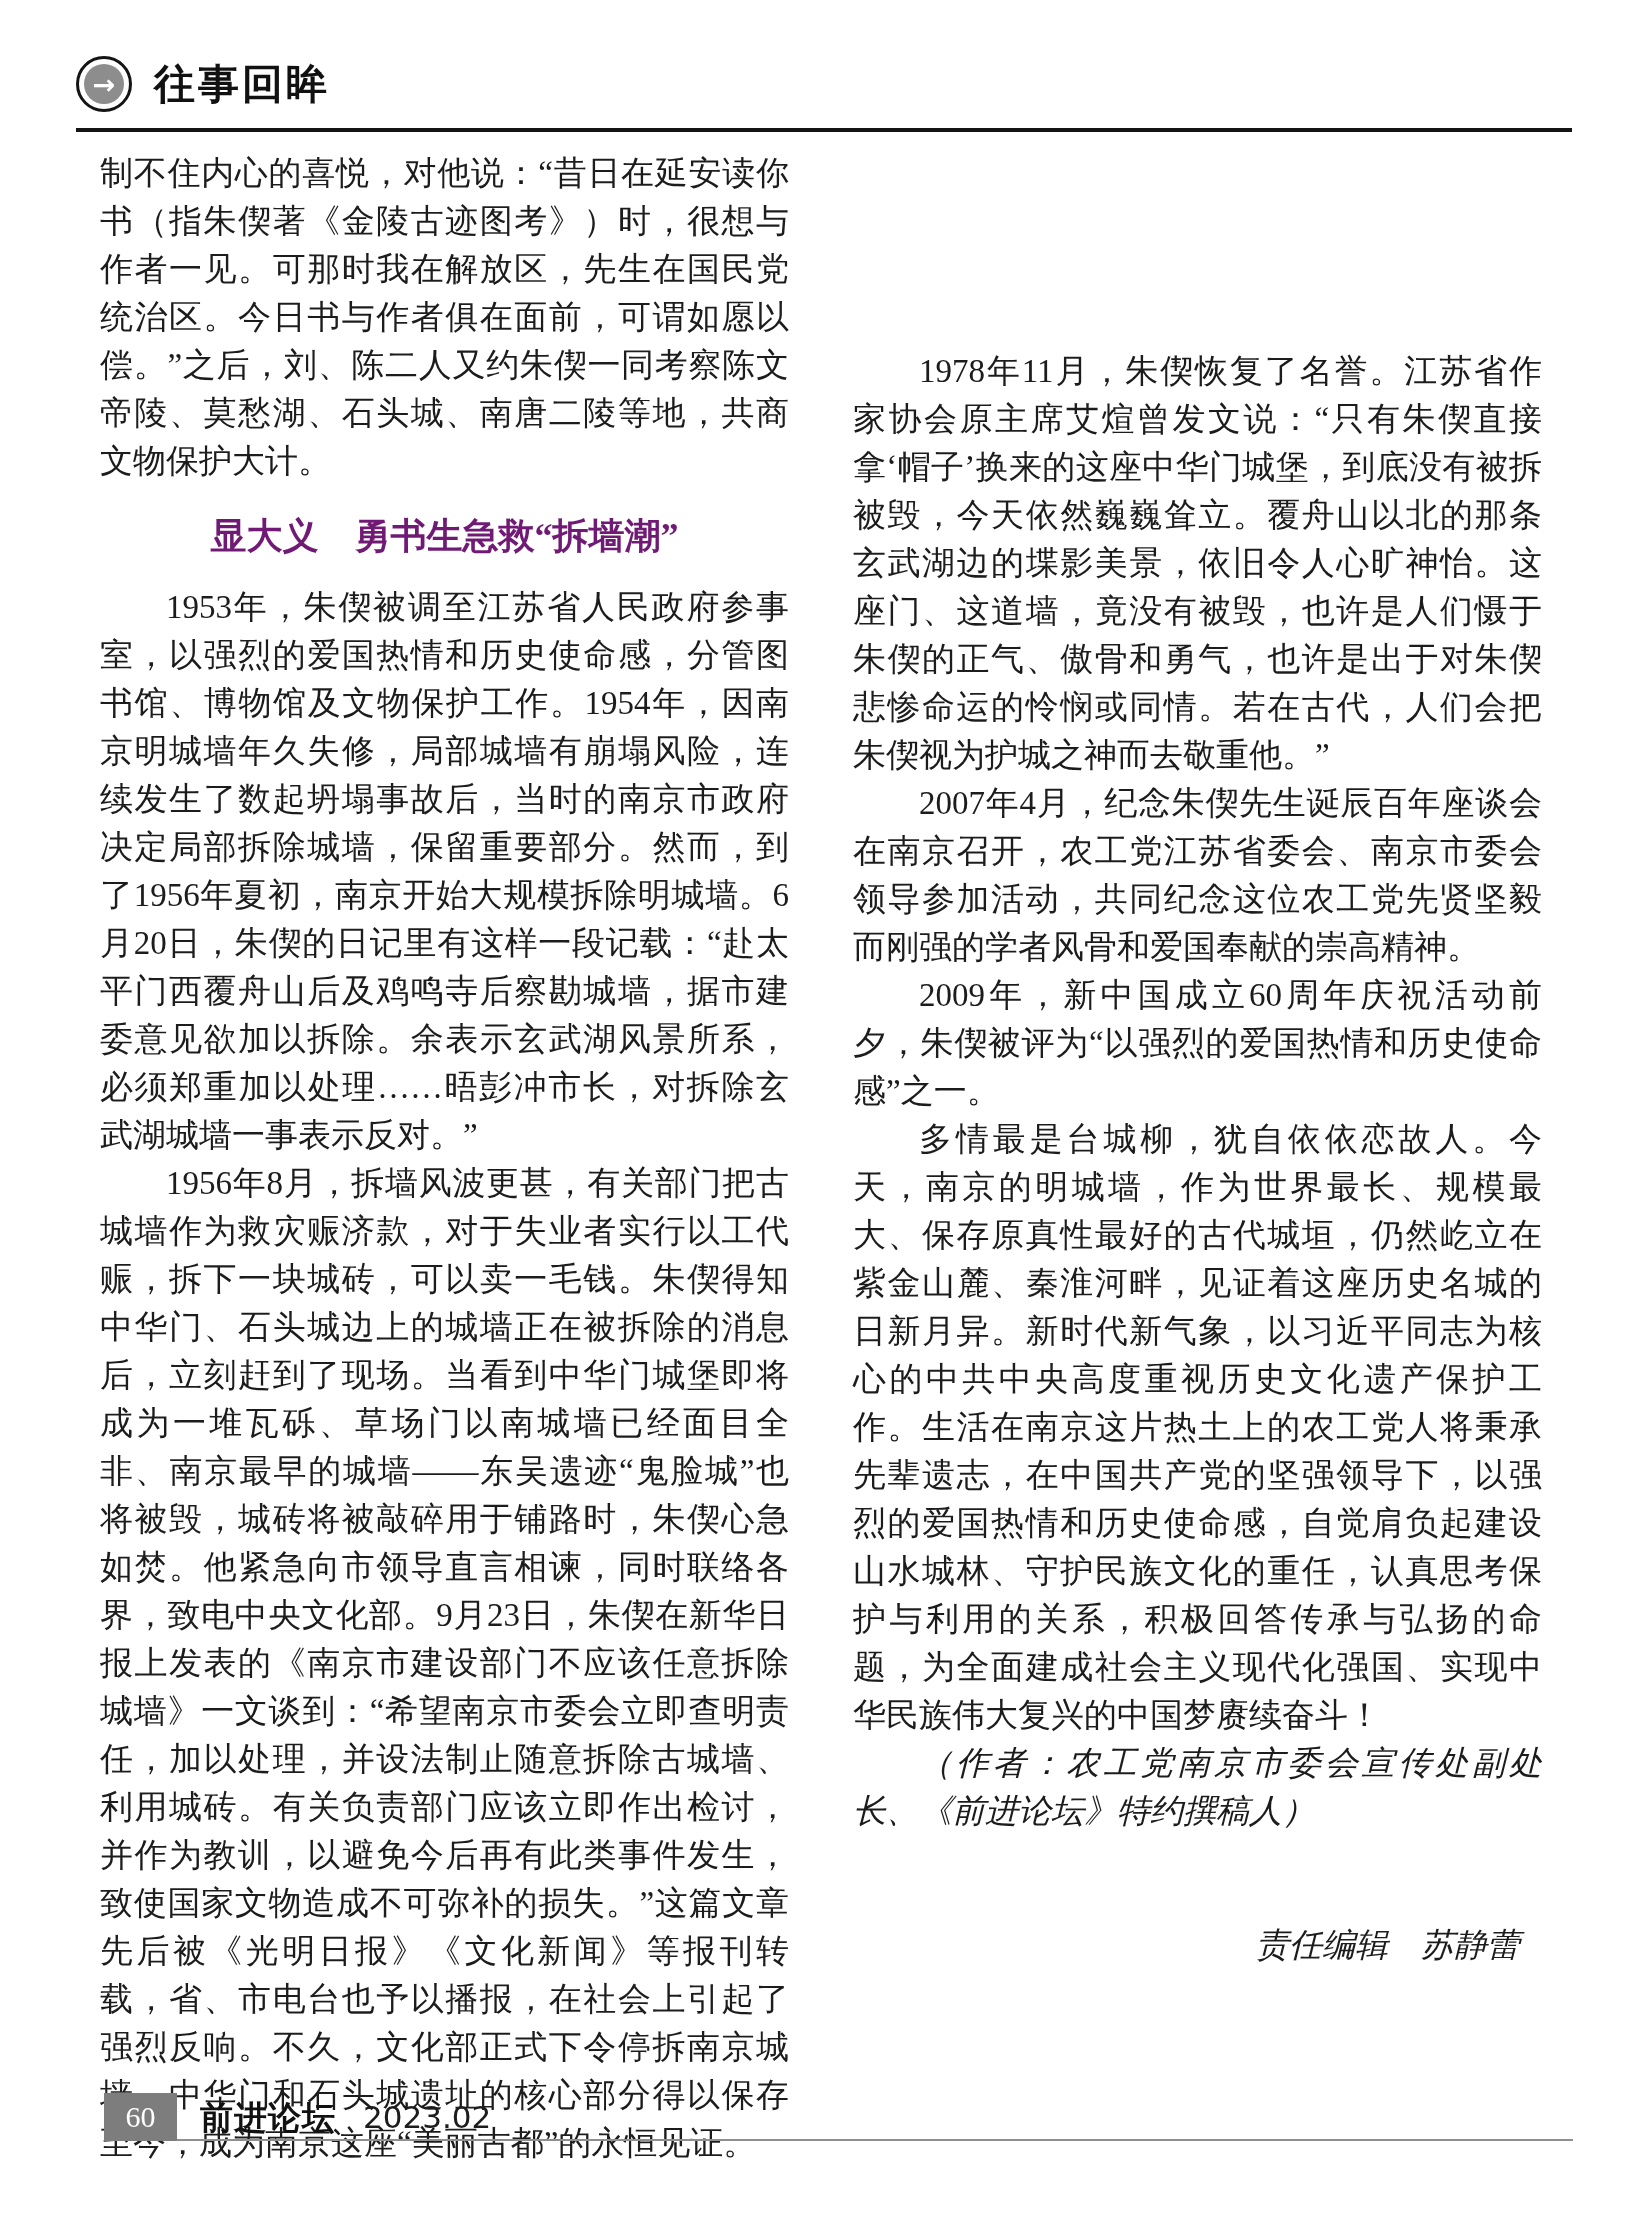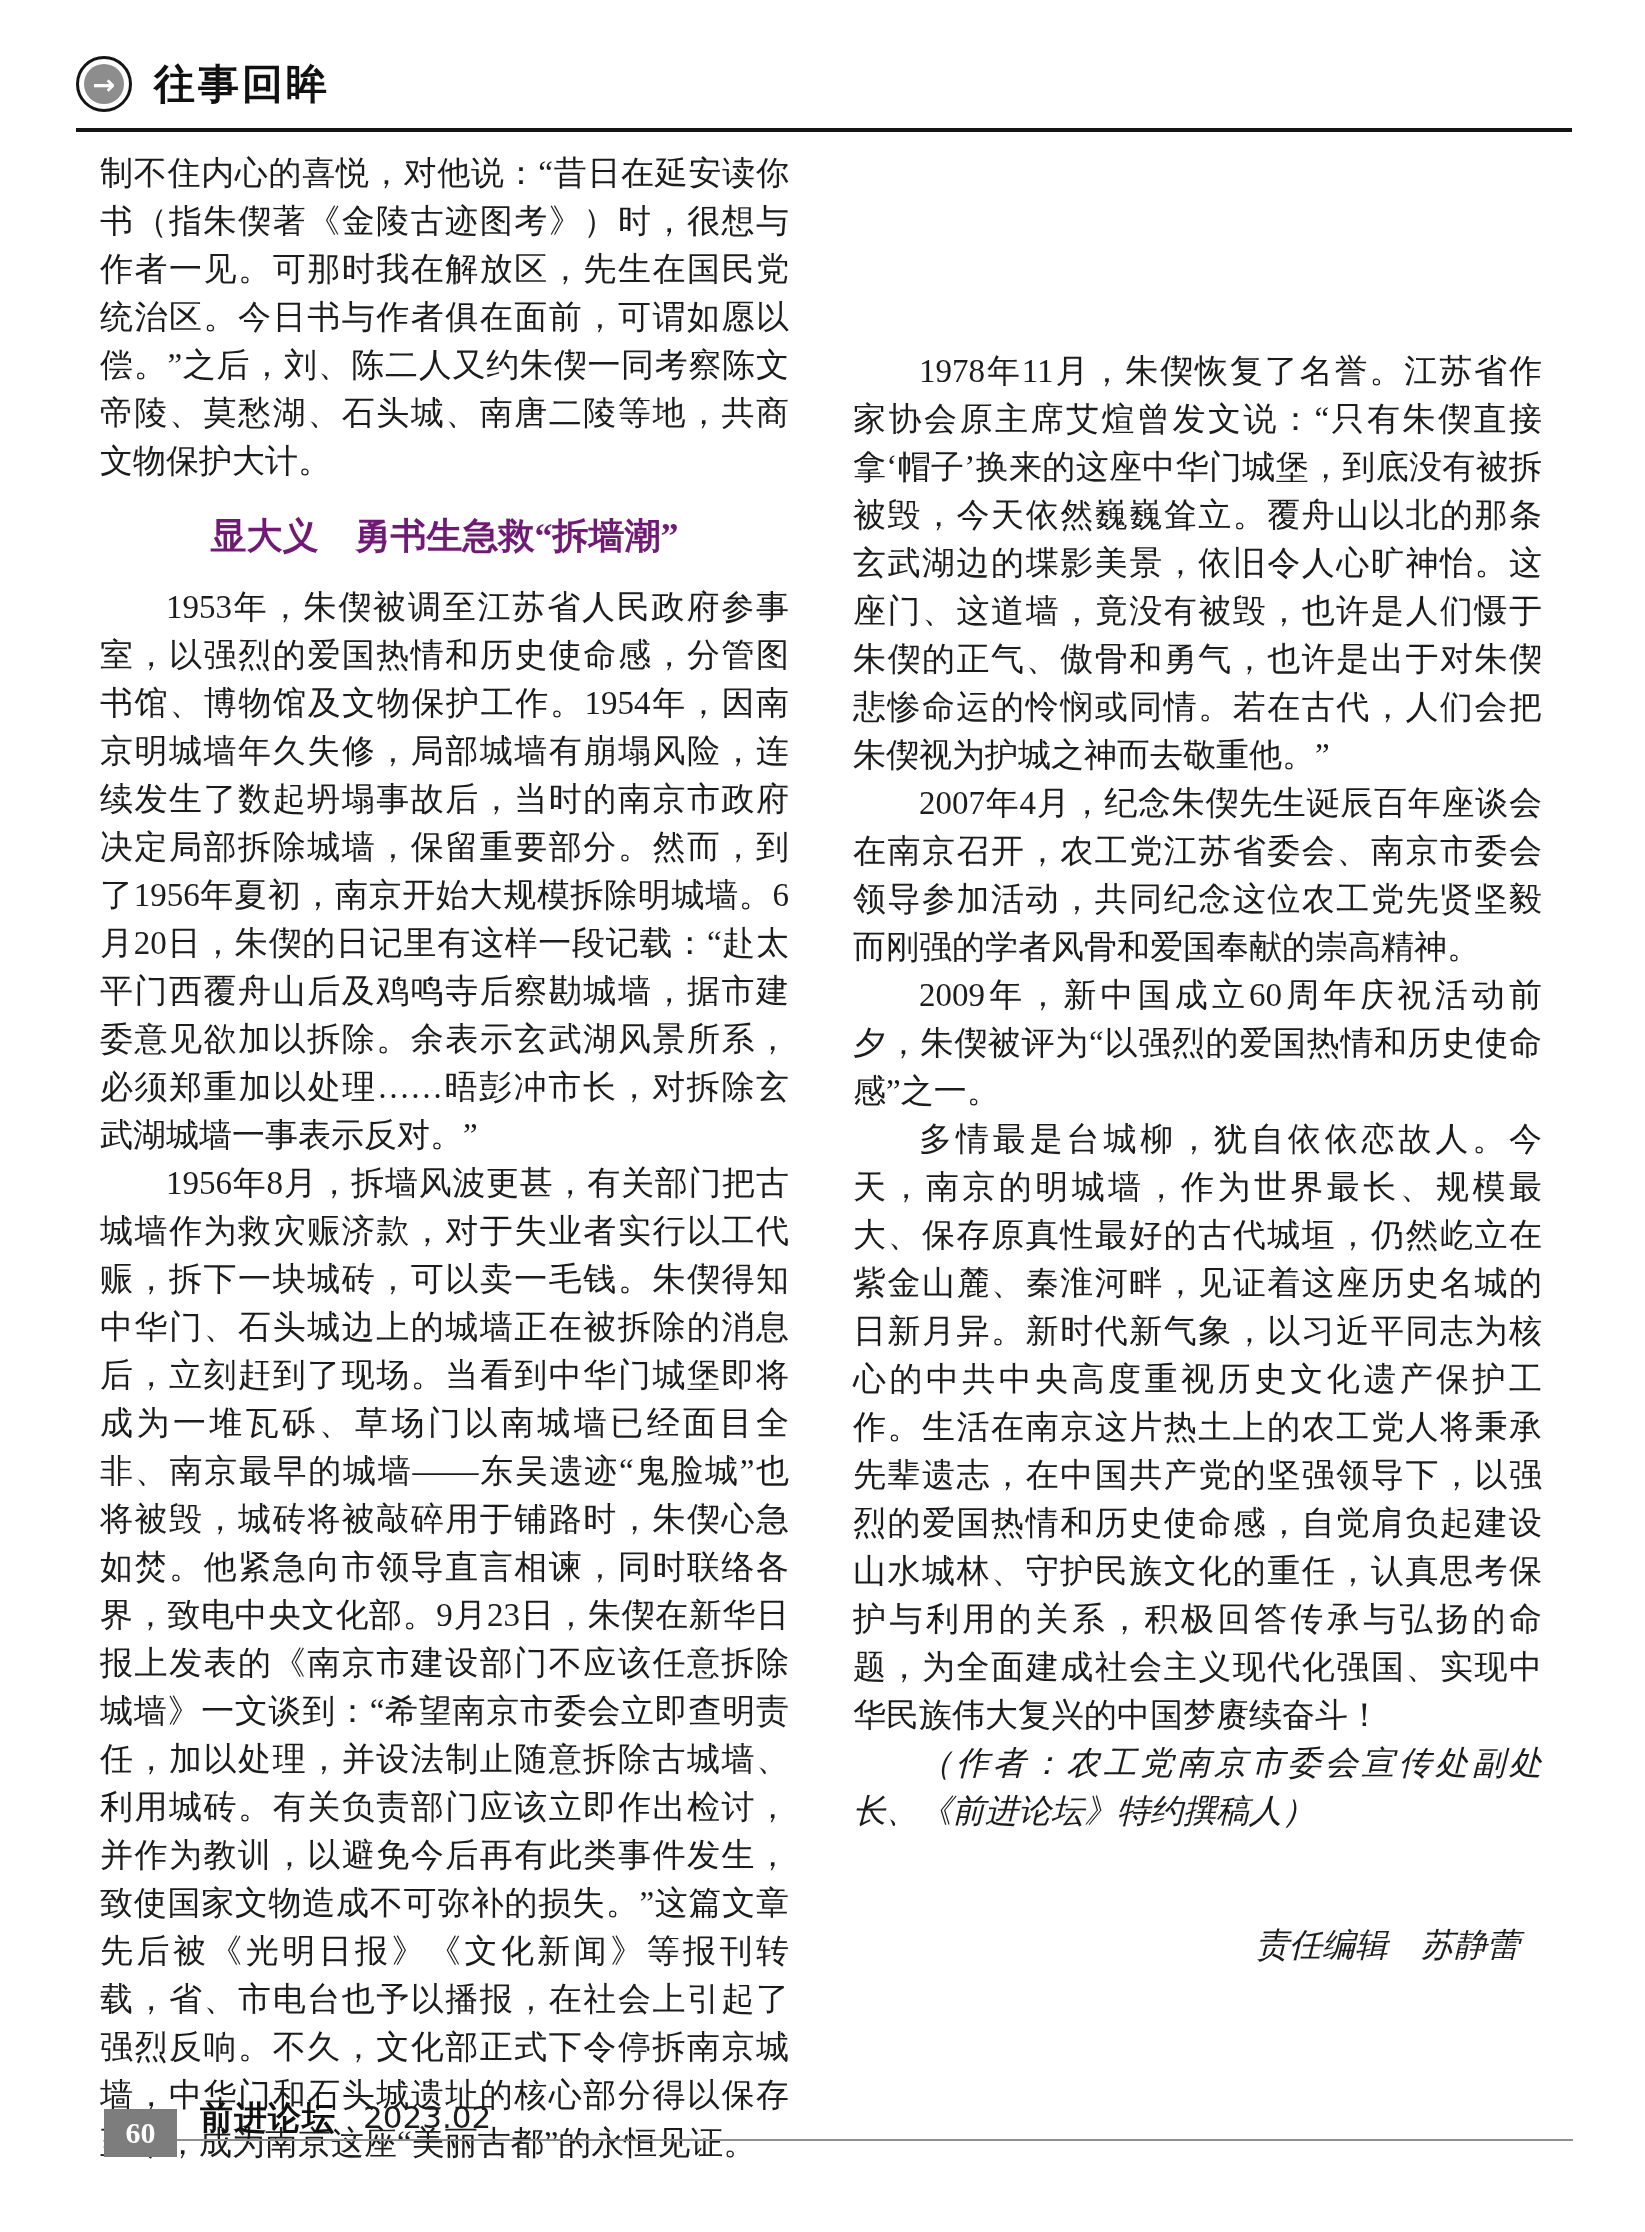--- a/index.html
+++ b/index.html
@@ -98,25 +98,24 @@
     top: 2093px;
     width: 1469px;
     height: 48px;
   }
   .page-num-badge {
     position: absolute;
     left: 0; top: 0;
     width: 73px; height: 48px;
     background: #7d7d7d;
     color: #ffffff;
-    font-weight: bold;
+    font-weight: normal;
     font-size: 30px;
     display: flex; align-items: center; justify-content: center;
     font-family: "Liberation Serif", serif;
-    margin-top: 16px;
   }
   .footer-rule {
     position: absolute;
     left: 73px; right: 0; top: 46px;
     border-top: 2px solid #8f8f8f;
   }
   .journal-name {
     position: absolute;
     left: 96px; top: 3px;
     font-family: "Liberation Sans", "DejaVu Sans", sans-serif;

